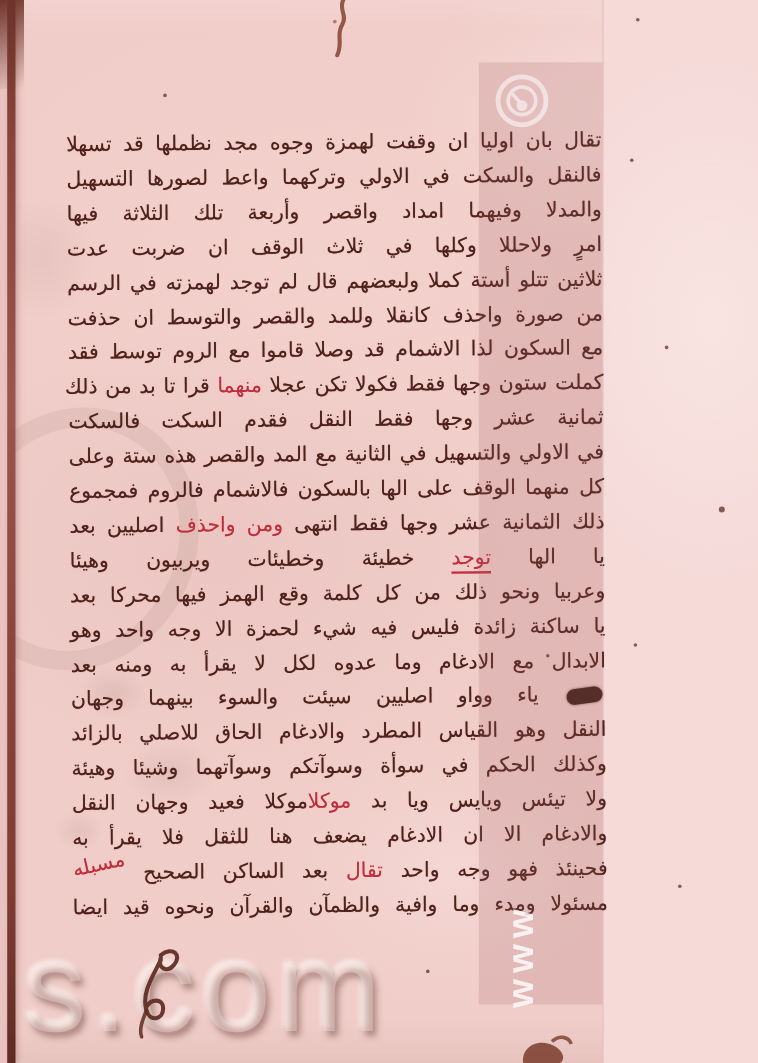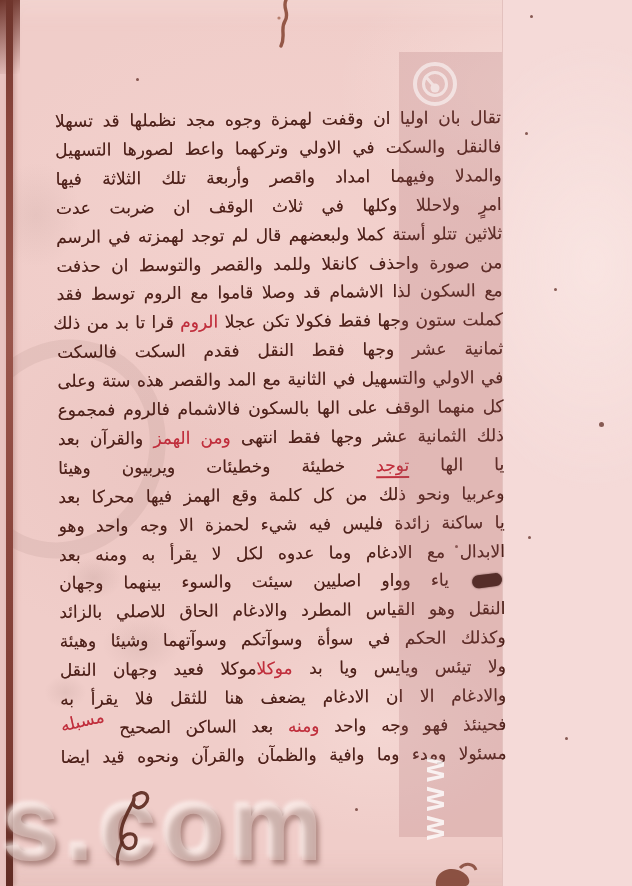--- a/index.html
+++ b/index.html
@@ -90,22 +90,22 @@
   #wm-logo{position:absolute;left:12px;top:8px;width:48px;height:48px;opacity:.55;}
   #wm-www{
     position:absolute;left:0;top:0;width:124px;height:36px;
     transform:translate(17px,788px) rotate(-90deg);
     transform-origin:left top;
     font-family:"Liberation Sans",sans-serif;font-weight:bold;
     font-size:31px;letter-spacing:5px;color:rgba(255,255,255,.8);
   }
   
   #wm-site{
-    position:absolute;left:2px;top:772px;
-    font-family:"Liberation Sans",sans-serif;font-weight:bold;
+    position:absolute;left:20px;top:772px;
+    font-family:"Liberation Sans",sans-serif;font-weight:normal;
     font-size:104px;letter-spacing:5px;line-height:1;
     color:rgba(248,226,222,.38);
     text-shadow:3px 4px 5px rgba(110,65,58,.5), -2px -3px 4px rgba(255,250,248,.65);
     pointer-events:none;
   }
   svg{display:block;}
 </style>
 </head>
 <body>
 
@@ -139,35 +139,35 @@
   </svg>
 
   <div id="text-block">
       <div class="ms-line" style="top: 0px;"><span class="seg-ink">تقال بان اوليا ان وقفت لهمزة وجوه مجد نظملها قد تسهلا</span></div>
       <div class="ms-line" style="top: 28.9px;"><span class="seg-ink">فالنقل والسكت في الاولي وتركهما واعط لصورها التسهيل</span></div>
       <div class="ms-line" style="top: 57.8px;"><span class="seg-ink">والمدلا وفيهما امداد واقصر وأربعة تلك الثلاثة فيها</span></div>
       <div class="ms-line" style="top: 86.7px;"><span class="seg-ink">امرٍ ولاحللا وكلها في ثلاث الوقف ان ضربت عدت</span></div>
       <div class="ms-line" style="top: 115.6px;"><span class="seg-ink">ثلاثين تتلو أستة كملا ولبعضهم قال لم توجد لهمزته في الرسم</span></div>
       <div class="ms-line" style="top: 144.5px;"><span class="seg-ink">من صورة واحذف كانقلا وللمد والقصر والتوسط ان حذفت</span></div>
       <div class="ms-line" style="top: 173.4px;"><span class="seg-ink">مع السكون لذا الاشمام قد وصلا قاموا مع الروم توسط فقد</span></div>
-      <div class="ms-line" style="top: 202.3px;"><span class="seg-ink">كملت ستون وجها فقط فكولا تكن عجلا </span><span class="seg-red">الروم</span><span class="seg-ink"> قرا تا بد من ذلك</span></div>
+      <div class="ms-line" style="top: 202.3px;"><span class="seg-ink">كملت ستون وجها فقط فكولا تكن عجلا </span><span class="seg-red">منهما</span><span class="seg-ink"> قرا تا بد من ذلك</span></div>
       <div class="ms-line" style="top: 231.2px;"><span class="seg-ink">ثمانية عشر وجها فقط النقل فقدم السكت فالسكت</span></div>
       <div class="ms-line" style="top: 260.1px;"><span class="seg-ink">في الاولي والتسهيل في الثانية مع المد والقصر هذه ستة وعلى</span></div>
       <div class="ms-line" style="top: 289px;"><span class="seg-ink">كل منهما الوقف على الها بالسكون فالاشمام فالروم فمجموع</span></div>
-      <div class="ms-line" style="top: 317.9px;"><span class="seg-ink">ذلك الثمانية عشر وجها فقط انتهى </span><span class="seg-red">ومن الهمز</span><span class="seg-ink"> والقرآن بعد</span></div>
+      <div class="ms-line" style="top: 317.9px;"><span class="seg-ink">ذلك الثمانية عشر وجها فقط انتهى </span><span class="seg-red">ومن واحذف</span><span class="seg-ink"> اصليين بعد</span></div>
       <div class="ms-line" style="top: 346.8px;"><span class="seg-ink">يا الها </span><span class="seg-red-underline">توجد</span><span class="seg-ink"> خطيئة وخطيئات ويربيون وهيئا</span></div>
       <div class="ms-line" style="top: 375.7px;"><span class="seg-ink">وعربيا ونحو ذلك من كل كلمة وقع الهمز فيها محركا بعد</span></div>
       <div class="ms-line" style="top: 404.6px;"><span class="seg-ink">يا ساكنة زائدة فليس فيه شيء لحمزة الا وجه واحد وهو</span></div>
       <div class="ms-line" style="top: 433.5px;"><span class="seg-ink">الابدال مع الادغام وما عدوه لكل لا يقرأ به ومنه بعد</span></div>
       <div class="ms-line" style="top: 462.4px;"><span class="seg-blob"></span><span class="seg-ink"> ياء وواو اصليين سيئت والسوء بينهما وجهان</span></div>
       <div class="ms-line" style="top: 491.3px;"><span class="seg-ink">النقل وهو القياس المطرد والادغام الحاق للاصلي بالزائد</span></div>
       <div class="ms-line" style="top: 520.2px;"><span class="seg-ink">وكذلك الحكم في سوأة وسوآتكم وسوآتهما وشيئا وهيئة</span></div>
       <div class="ms-line" style="top: 549.1px;"><span class="seg-ink">ولا تيئس ويايس ويا بد </span><span class="seg-red">موكلا</span><span class="seg-ink">موكلا فعيد وجهان النقل</span></div>
       <div class="ms-line" style="top: 578px;"><span class="seg-ink">والادغام الا ان الادغام يضعف هنا للثقل فلا يقرأ به</span></div>
-      <div class="ms-line" style="top: 606.9px;"><span class="seg-ink">فحينئذ فهو وجه واحد </span><span class="seg-red">ومنه</span><span class="seg-ink"> بعد الساكن الصحيح </span><span class="seg-red-raised">مسبله</span></div>
+      <div class="ms-line" style="top: 606.9px;"><span class="seg-ink">فحينئذ فهو وجه واحد </span><span class="seg-red">تقال</span><span class="seg-ink"> بعد الساكن الصحيح </span><span class="seg-red-raised">مسبله</span></div>
       <div class="ms-line" style="top: 635.8px;"><span class="seg-ink">مسئولا ومدء وما وافية والظمآن والقرآن ونحوه قيد ايضا</span></div>
     </div>
 
   <div id="wm-band">
     <svg id="wm-logo" viewBox="0 0 48 48">
       <circle cx="24" cy="24" r="20" fill="none" stroke="#ffffff" stroke-width="4"></circle>
       <circle cx="24" cy="24" r="11.5" fill="none" stroke="#ffffff" stroke-width="3"></circle>
       <circle cx="24" cy="28" r="4.5" fill="#ffffff"></circle>
       <path d="M22,25 L15,17" stroke="#ffffff" stroke-width="3" stroke-linecap="round"></path>
     </svg>

